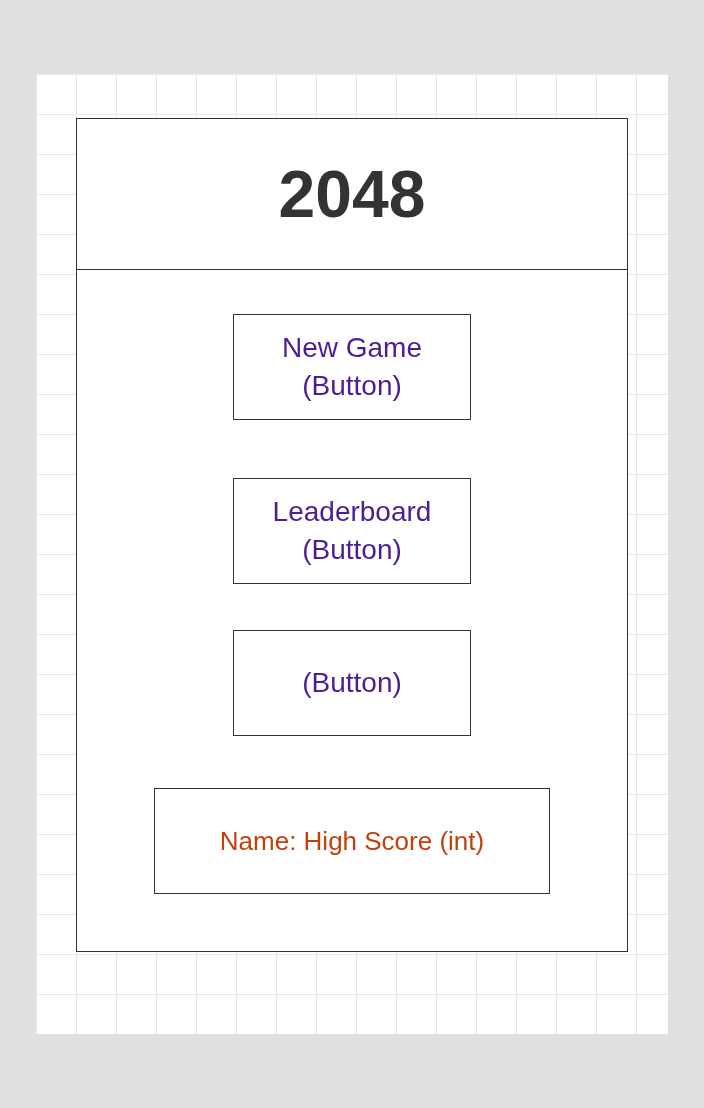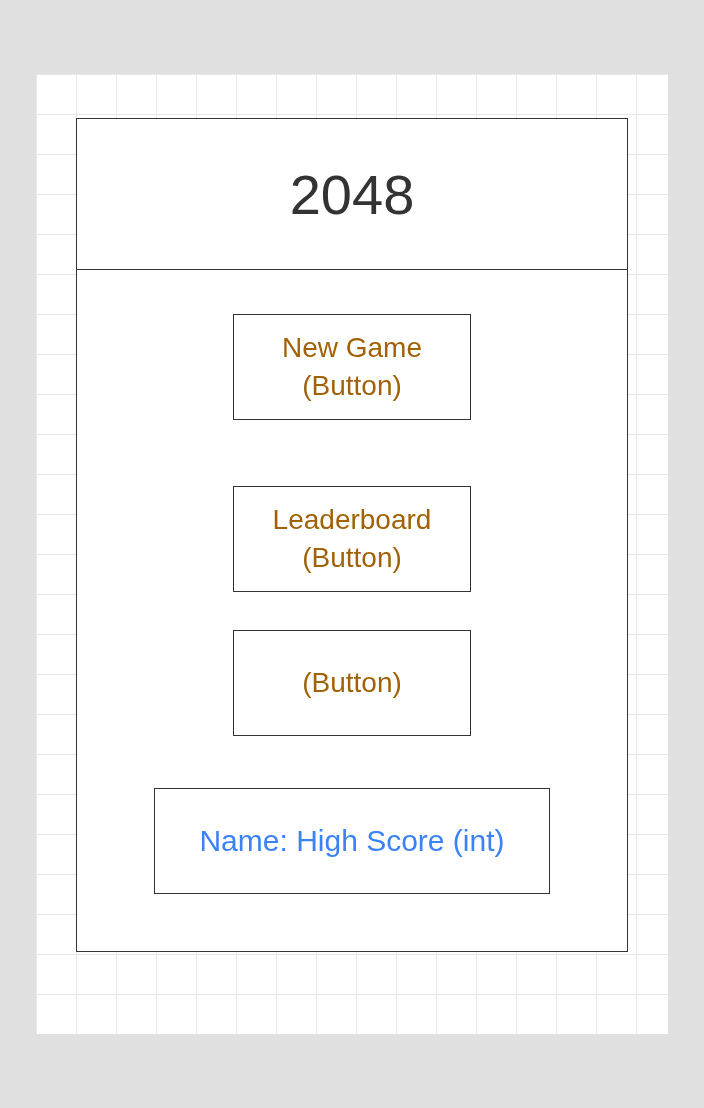--- a/index.html
+++ b/index.html
@@ -40,22 +40,22 @@
       left: 40px;
       right: 40px;
       height: 152px;
       background: #ffffff;
       border: 1px solid #333;
       display: flex;
       align-items: center;
       justify-content: center;
     }
     .title-text {
-      font-size: 56px;
-      font-weight: 400;
+      font-size: 66px;
+      font-weight: 700;
       color: #333;
     }
     .content-box {
       position: absolute;
       top: 195px;
       left: 40px;
       right: 40px;
       bottom: 82px;
       background: #ffffff;
       border: 1px solid #333;
@@ -69,49 +69,49 @@
       background: #ffffff;
       border: 1px solid #333;
       display: flex;
       flex-direction: column;
       align-items: center;
       justify-content: center;
       cursor: pointer;
     }
     .btn-line {
       font-size: 28px;
-      color: #a16207;
+      color: #4c1d95;
       line-height: 1.35;
       text-align: center;
     }
     .btn-new-game {
       top: 44px;
     }
     .btn-leaderboard {
-      top: 216px;
+      top: 208px;
     }
     .btn-howto {
       top: 360px;
     }
     .highscore-box {
       position: absolute;
       top: 518px;
       left: 50%;
       transform: translateX(-50%);
       width: 396px;
       height: 106px;
       background: #ffffff;
       border: 1px solid #333;
       display: flex;
       align-items: center;
       justify-content: center;
     }
     .highscore-text {
-      font-size: 30px;
-      color: #3b82f6;
+      font-size: 26px;
+      color: #c2410c;
     }
   </style>
 </head>
 <body>
 
 <div class="device-frame">
   <div class="screen">
 
     <div class="title-box">
       <div class="title-text">2048</div>

